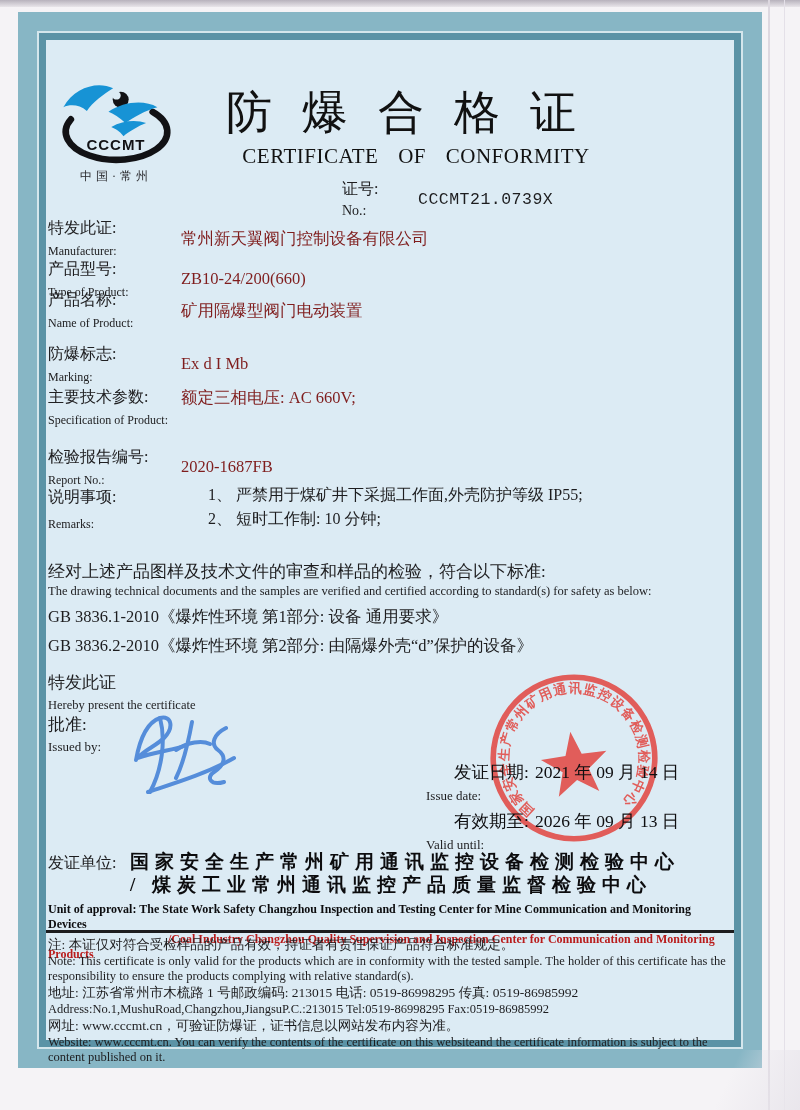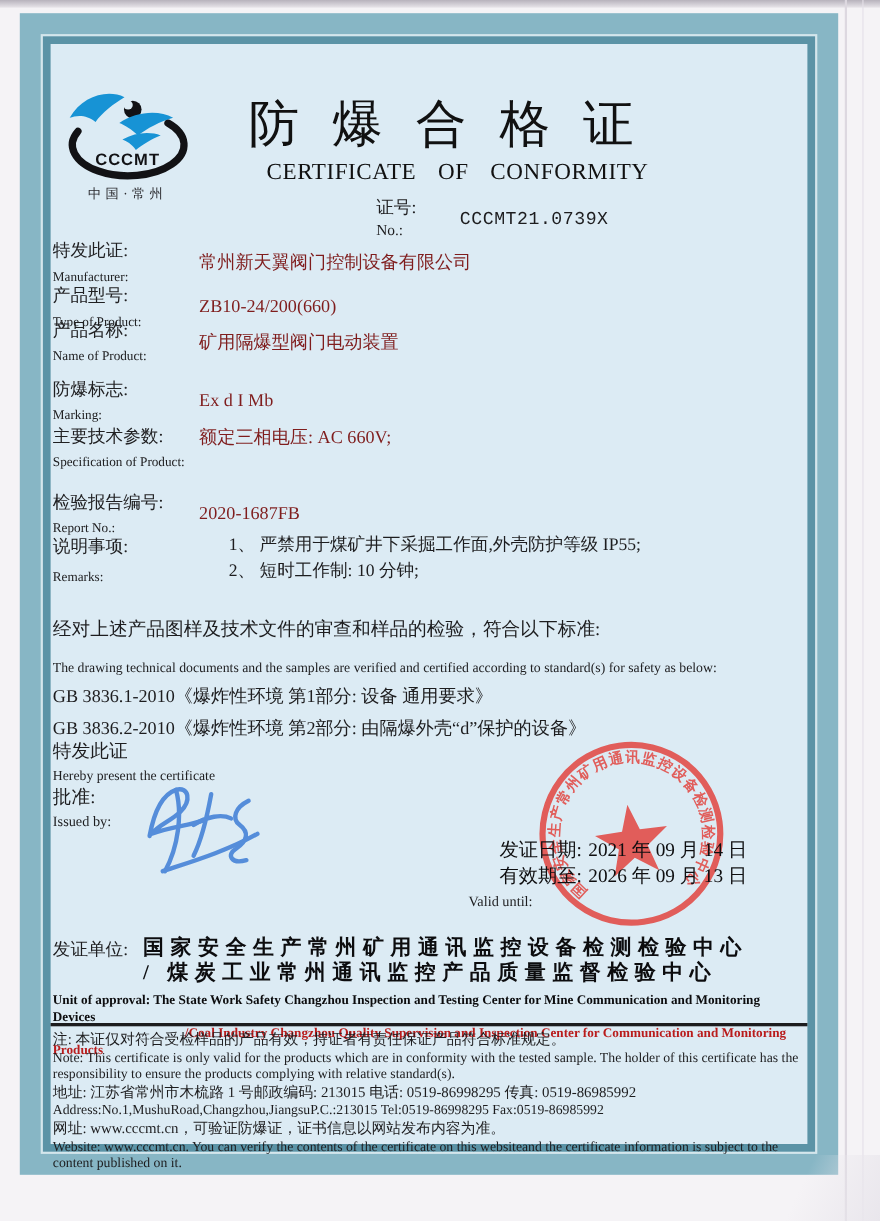--- a/index.html
+++ b/index.html
@@ -43,21 +43,21 @@
   .field{position:absolute;left:2px;}
   .field .zh{font-size:16px;color:#202022;}
   .field .en{font-size:12px;color:#202022;margin-top:5px;}
   .fval{position:absolute;left:133px;top:10px;width:520px;font-size:16.5px;
     white-space:nowrap;color:#7f1d1d;}
   .remarks-item{position:absolute;left:160px;width:520px;font-size:16px;white-space:nowrap;}
 
   
   .standards{position:absolute;left:2px;top:520px;width:676px;}
   .standards .intro-zh{font-size:17px;}
-  .standards .intro-en{font-size:12.5px;margin-top:17px;}
+  .standards .intro-en{font-size:12.5px;margin-top:1px;}
   .standards .gb{font-size:16.5px;margin-top:7px;}
 
   
   .present-zh{position:absolute;left:2px;top:631px;font-size:17px;}
   .present-en{position:absolute;left:2px;top:658px;font-size:12.5px;}
   .approve-zh{position:absolute;left:2px;top:673px;font-size:17px;}
   .approve-en{position:absolute;left:2px;top:699px;font-size:13px;}
   .signature{position:absolute;left:68px;top:660px;width:150px;height:105px;z-index:3;}
 
   .dates{position:absolute;left:380px;top:720px;z-index:4;}
@@ -180,20 +180,21 @@
       </defs>
       <circle cx="88" cy="88" r="79" fill="none" stroke="#e24a45" stroke-width="5.5"></circle>
       <polygon points="88,62 96,85 120.3,85.5 100.9,100.2 108,123.5 88,109.6 68,123.5 75.1,100.2 55.7,85.5 80,85" fill="#e24a45"></polygon>
       <text font-size="13" fill="#e24a45" letter-spacing="1" font-weight="bold">
         <textPath href="#ringPath" xlink:href="#ringPath" startOffset="0">国家安全生产常州矿用通讯监控设备检测检验中心</textPath>
       </text>
     </svg>
 
     <div class="dates">
       <div class="dzh"><span>发证日期:</span><b>2021 年 09 月 14 日</b></div>
+      <div class="den">Issue date:</div>
       <div class="dzh"><span>有效期至:</span><b>2026 年 09 月 13 日</b></div>
       <div class="den">Valid until:</div>
     </div>
 
     <div class="unit">
       <div class="unit-row">
         <div class="unit-label">发证单位:</div>
         <div class="unit-names">
           <div>国家安全生产常州矿用通讯监控设备检测检验中心</div>
           <div>/ 煤炭工业常州通讯监控产品质量监督检验中心</div>

